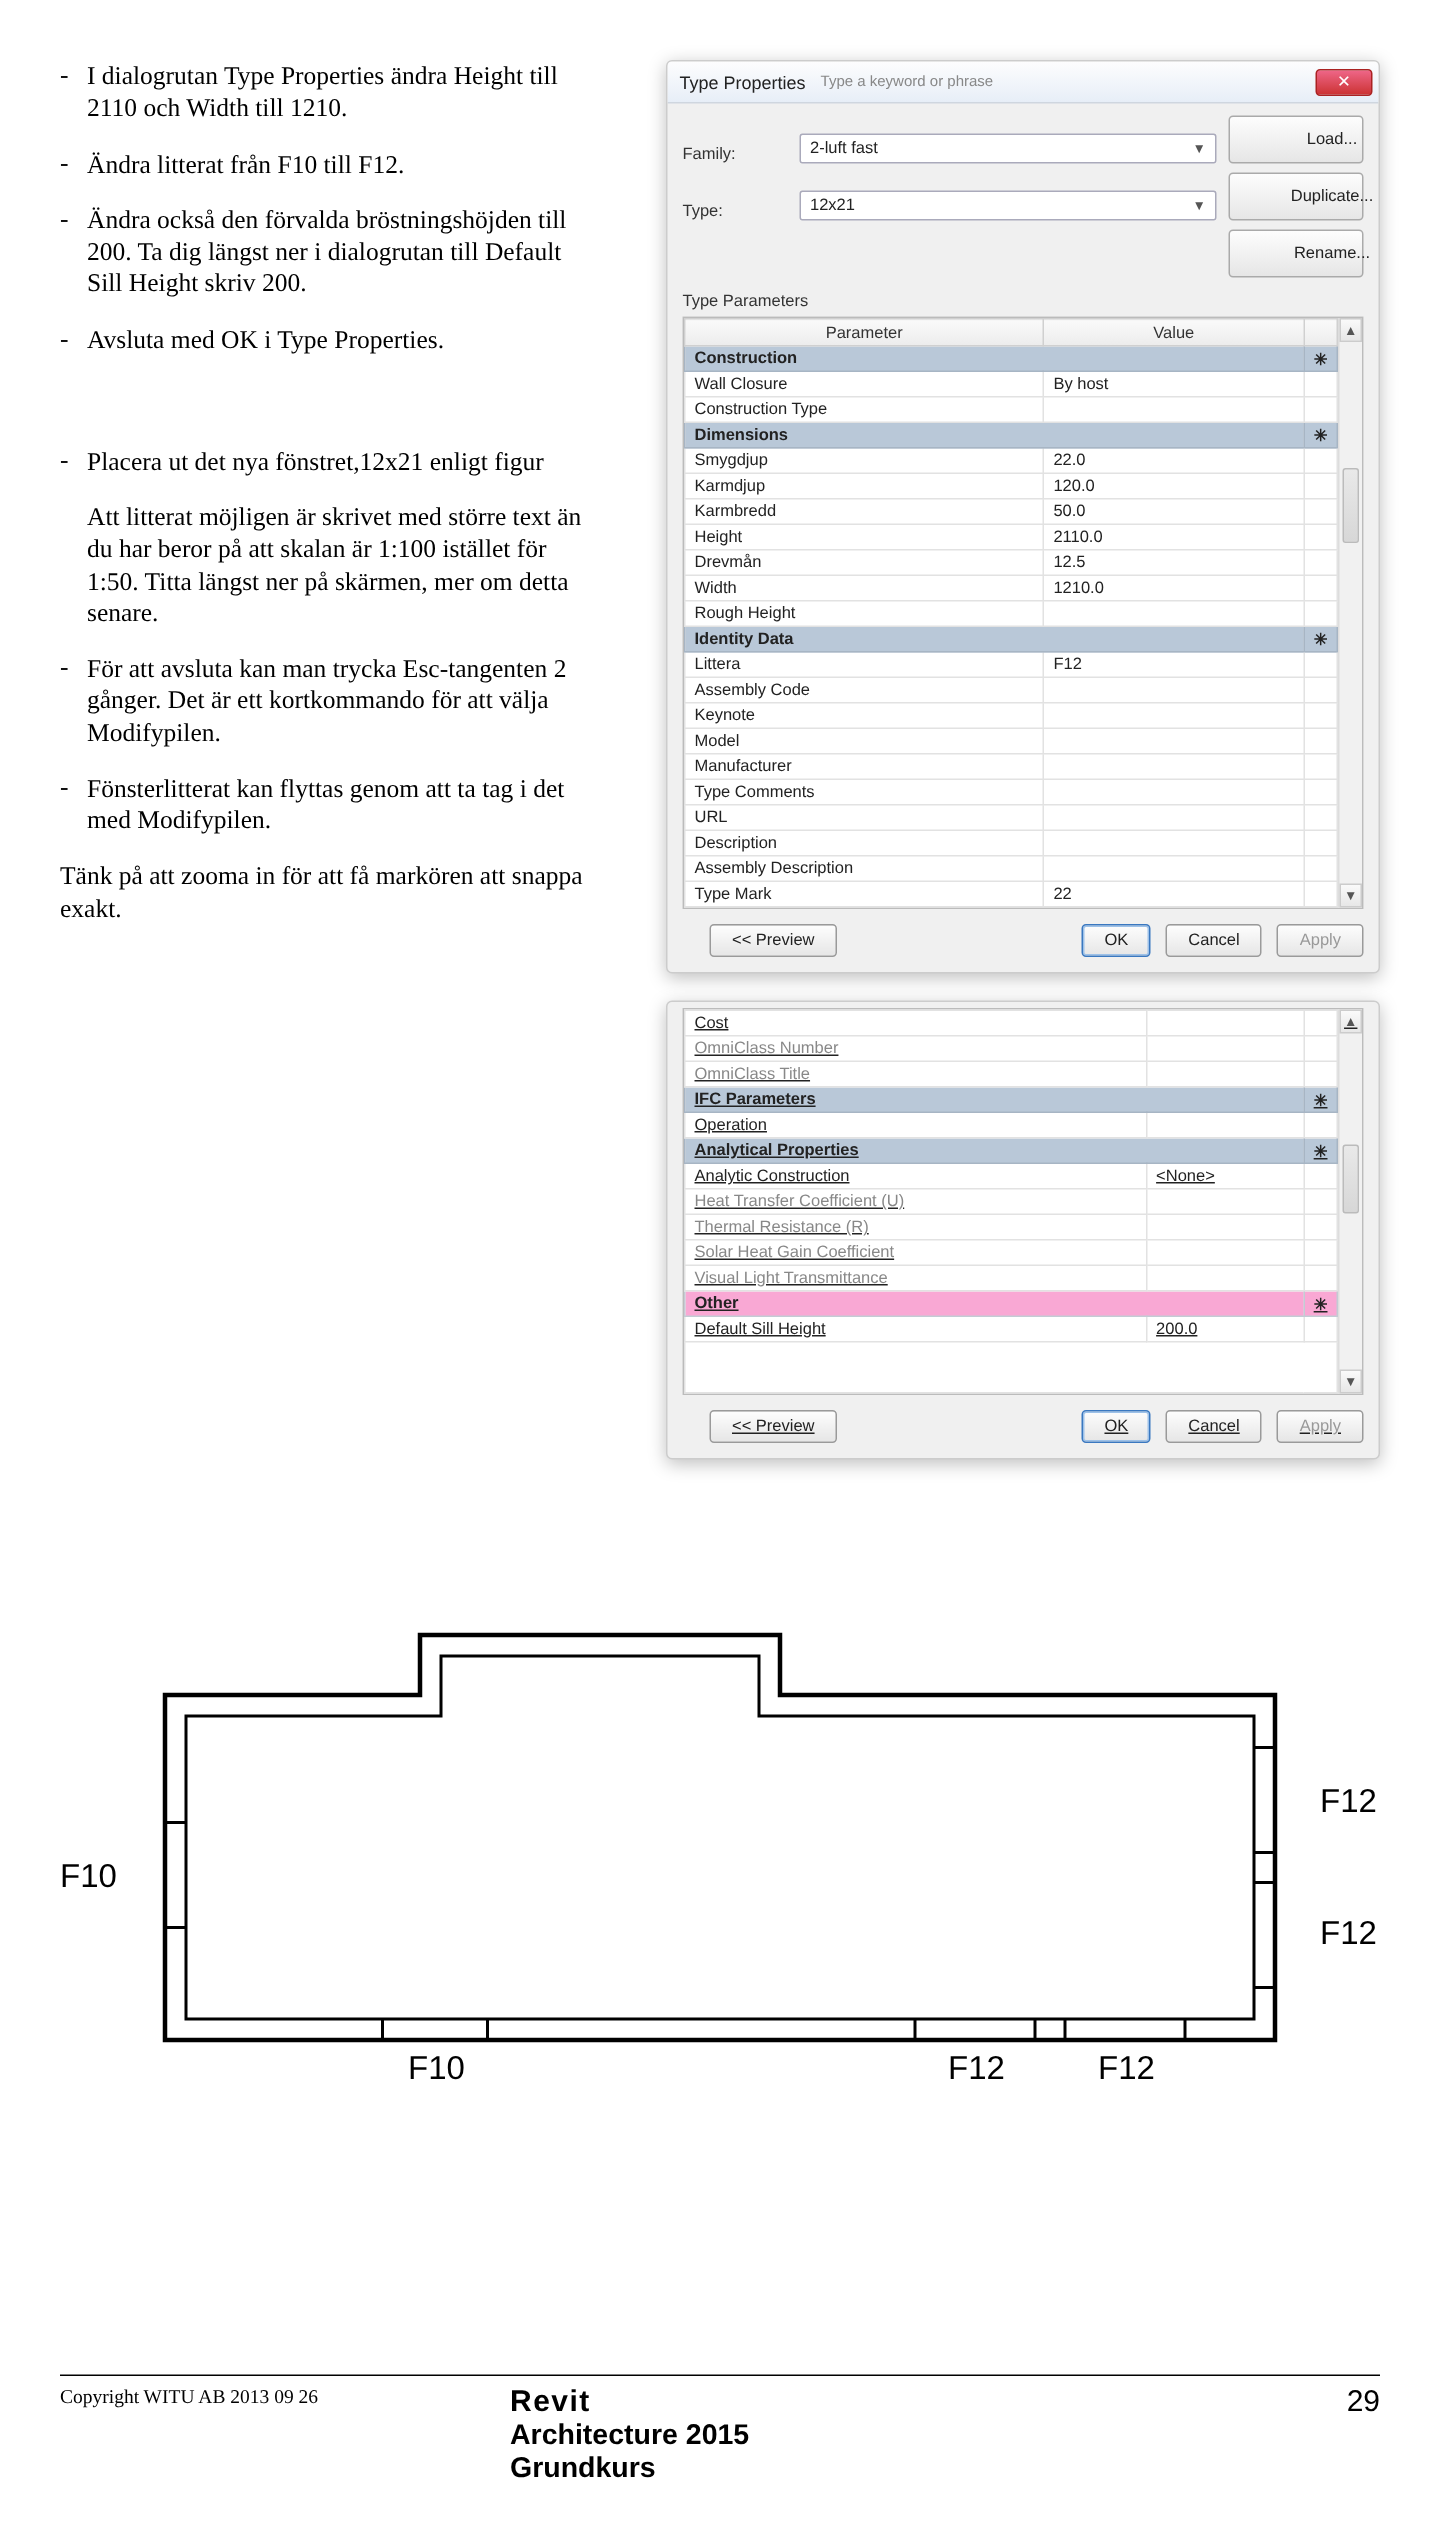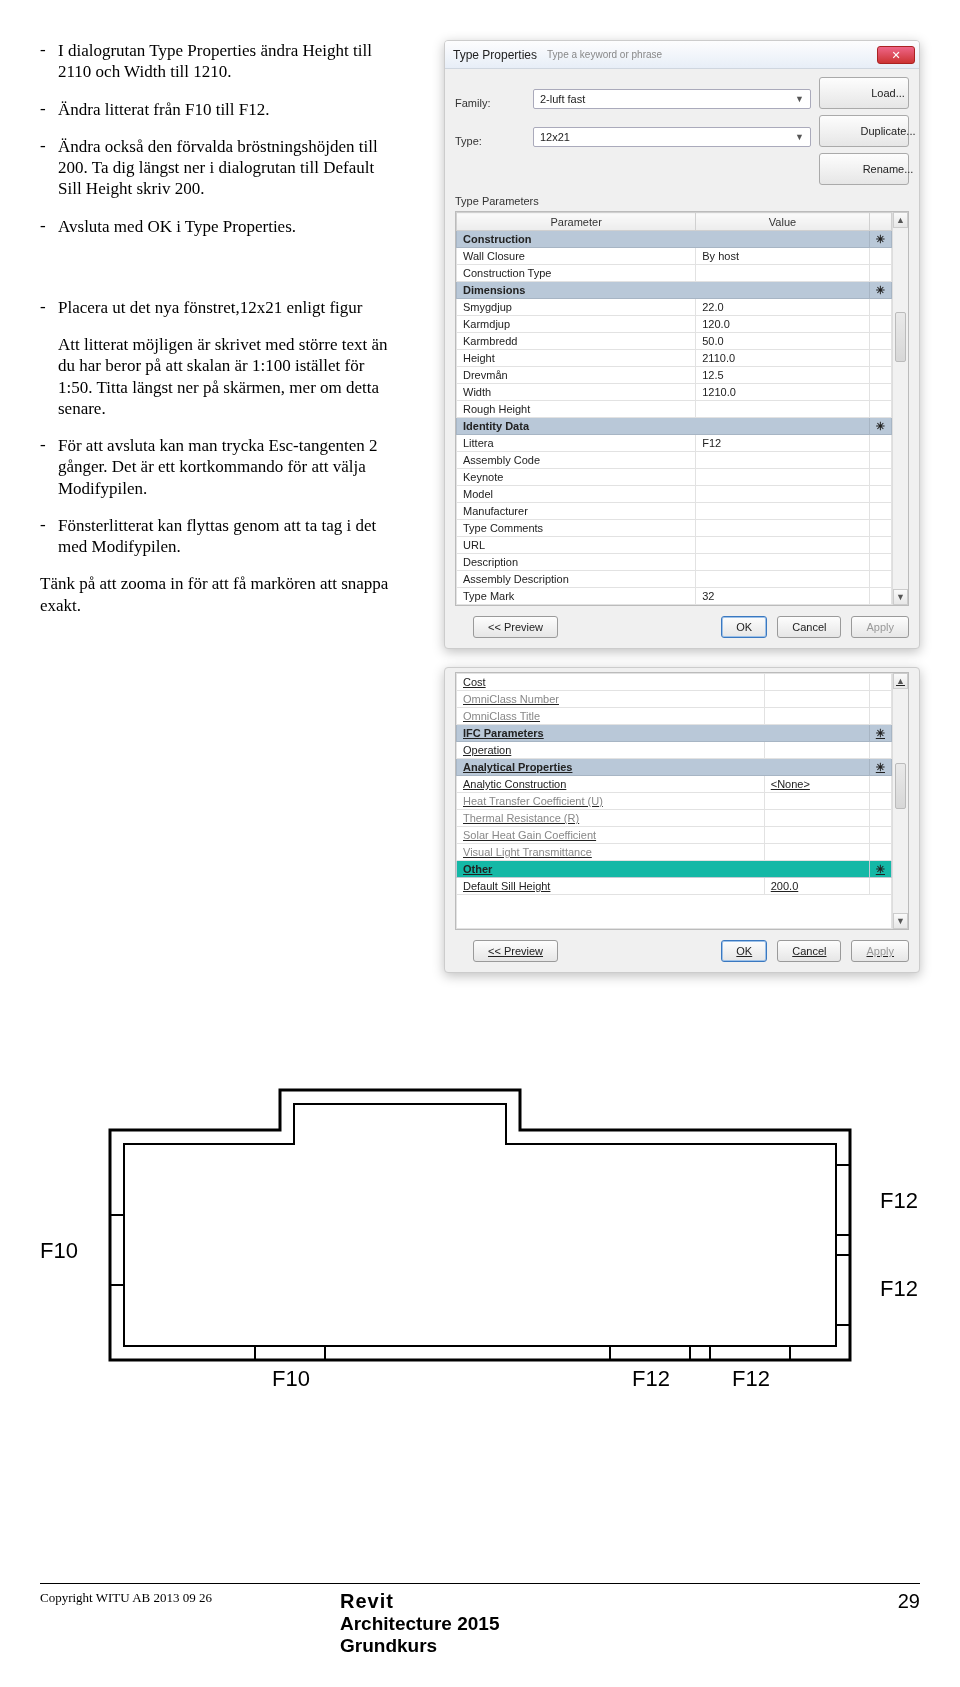--- a/index.html
+++ b/index.html
@@ -71,21 +71,21 @@
   }
   .grid td {
     border:1px solid #e2e2e2;
     height:17px; padding:0 6px; font-size:11px;
   }
   .grp td {
     background:#b9c8d8; font-weight:bold; color:#222;
     border-color:#a7b5c4;
   }
   .grp-alt td {
-    background:#14b8a6; font-weight:bold; color:#222;
+    background:#f9a8d4; font-weight:bold; color:#222;
     border-color:#c3cbd4;
   }
   .collapse-cell { width:16px; text-align:center; color:#333; padding:0; }
   .dim td { color:#888; }
   .scrollbar-v {
     width:16px; background:#f1f1f1; border-left:1px solid #ddd;
     position:relative;
   }
   .scrollbar-v .arrow {
     height:16px; background:linear-gradient(#fafafa,#e7e7e7);
@@ -321,21 +321,21 @@
                       <td></td>
                       <td></td>
                     </tr>
               <tr>
                       <td>Assembly Description</td>
                       <td></td>
                       <td></td>
                     </tr>
               <tr>
                       <td>Type Mark</td>
-                      <td>32</td>
+                      <td>22</td>
                       <td></td>
                     </tr>
             </tbody>
                 </table>
             </div>
             <div class="scrollbar-v">
               <div class="arrow">▲</div>
               <div class="thumb"></div>
               <div class="arrow" style="position:absolute;bottom:0;left:0;right:0;">▼</div>
             </div>

